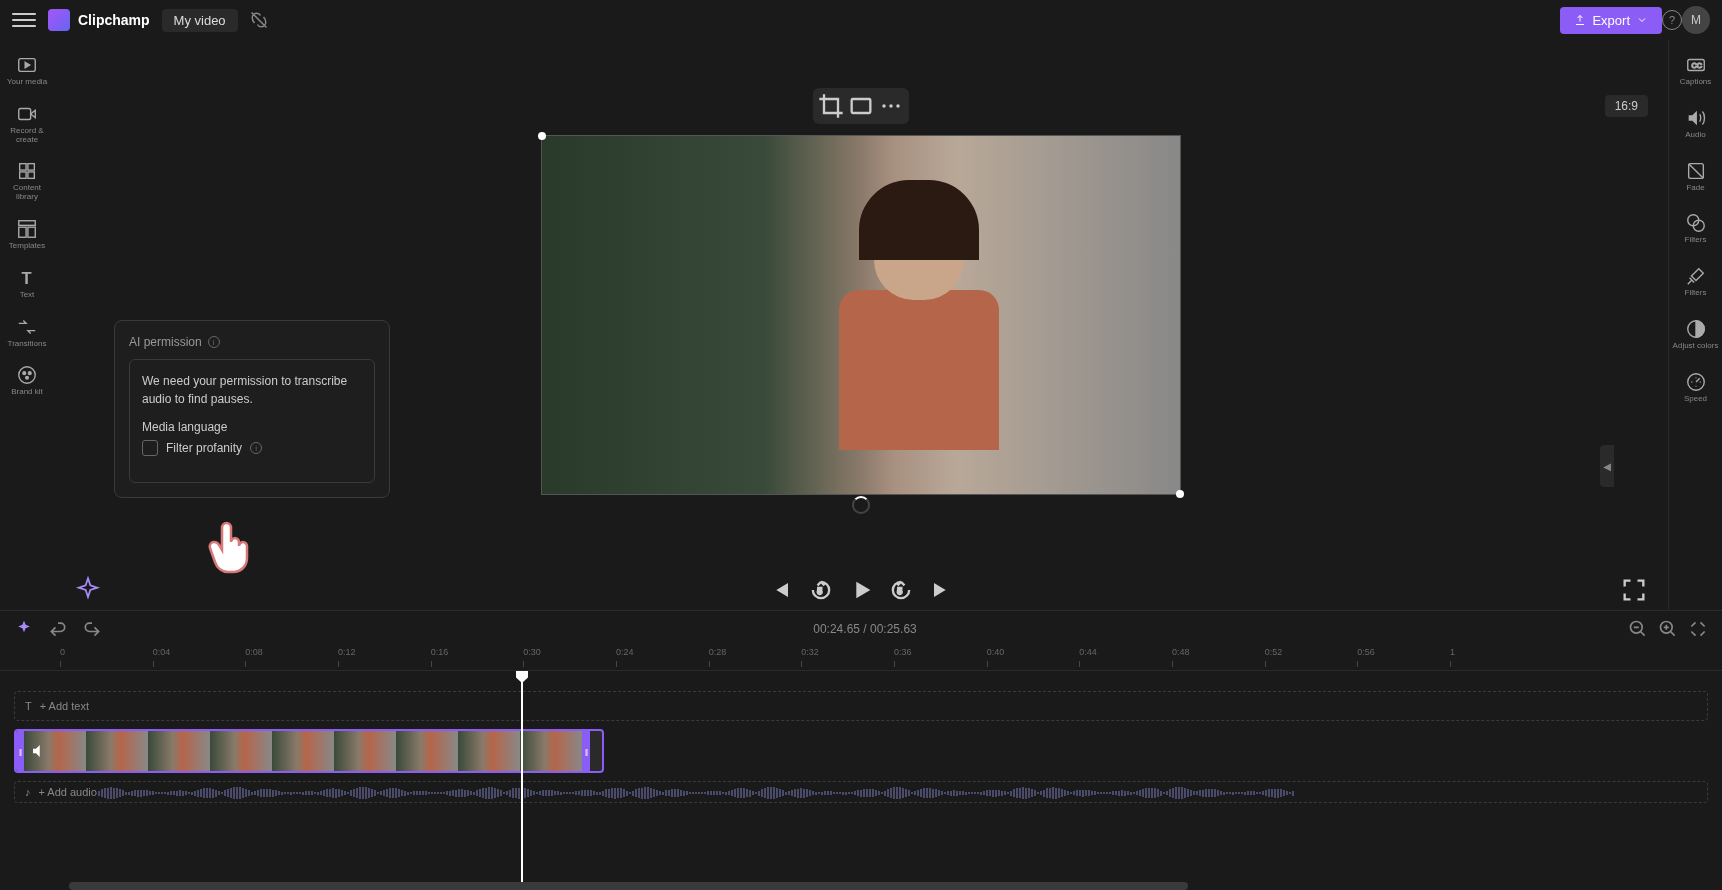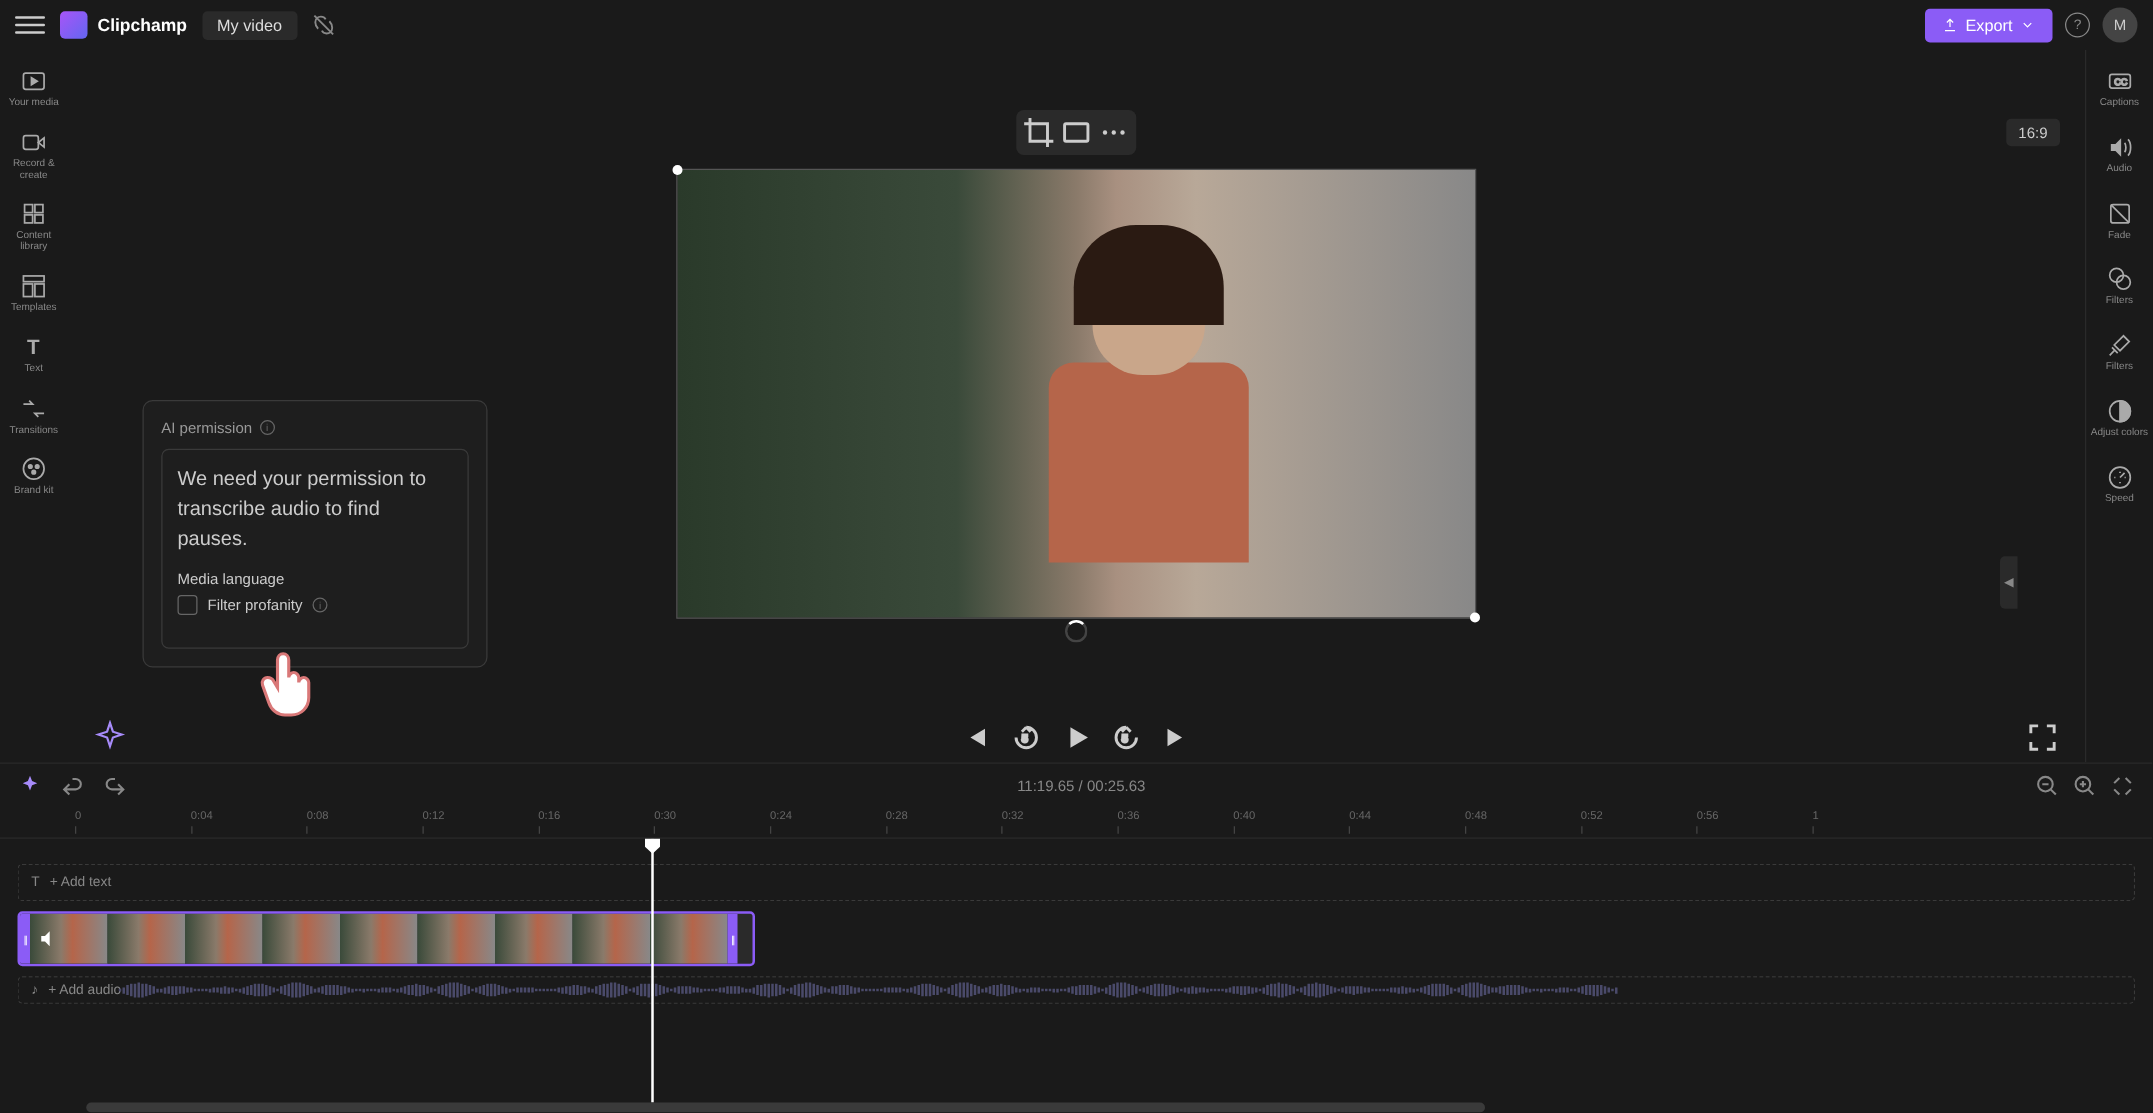--- a/index.html
+++ b/index.html
@@ -7,21 +7,21 @@
 
 
 .topbar { height: 40px; background: #1a1a1a; display: flex; align-items: center; padding: 0 12px; gap: 12px; }
 .hamburger { width: 24px; height: 24px; display: flex; flex-direction: column; justify-content: center; gap: 4px; cursor: pointer; }
 .hamburger span { height: 2px; background: #ccc; border-radius: 1px; }
 .logo-wrap { display: flex; align-items: center; gap: 8px; }
 .logo-sq { width: 22px; height: 22px; background: linear-gradient(135deg, #a855f7, #6366f1); border-radius: 4px; }
 .logo-text { font-weight: 600; font-size: 14px; }
 .project-name { background: #2a2a2a; padding: 4px 12px; border-radius: 4px; font-size: 13px; color: #ddd; }
 .sync-icon { width: 18px; height: 18px; color: #888; }
-.topbar-right { margin-left: auto; display: flex; align-items: center; gap: 10px; }
+.topbar-right { margin-left: auto; display: flex; align-items: center; }
 .export-btn { background: #8b5cf6; padding: 6px 14px; border-radius: 4px; display: flex; align-items: center; gap: 6px; font-size: 13px; font-weight: 500; cursor: pointer; }
 .help-icon { width: 20px; height: 20px; border: 1.5px solid #888; border-radius: 50%; display: flex; align-items: center; justify-content: center; font-size: 11px; color: #888; }
 .avatar { width: 28px; height: 28px; background: #444; border-radius: 50%; display: flex; align-items: center; justify-content: center; font-size: 12px; color: #ccc; }
 
 
 .main { flex: 1; display: flex; overflow: hidden; }
 
 
 .left-sidebar { width: 54px; background: #1a1a1a; display: flex; flex-direction: column; align-items: center; padding-top: 8px; gap: 4px; }
 .side-item { width: 48px; display: flex; flex-direction: column; align-items: center; gap: 2px; padding: 6px 0; cursor: pointer; border-radius: 4px; }
@@ -55,21 +55,21 @@
 .pb-btn { width: 28px; height: 28px; display: flex; align-items: center; justify-content: center; cursor: pointer; color: #ccc; }
 .pb-left { position: absolute; left: 20px; }
 .pb-right { position: absolute; right: 20px; }
 
 
 .ai-popup { position: absolute; left: 60px; top: 280px; width: 276px; background: #1e1e1e; border: 1px solid #3a3a3a; border-radius: 8px; padding: 14px; z-index: 100; }
 .ai-header { display: flex; align-items: center; gap: 6px; margin-bottom: 10px; }
 .ai-title { font-size: 12px; color: #999; }
 .ai-info { width: 12px; height: 12px; border: 1px solid #666; border-radius: 50%; font-size: 8px; display: flex; align-items: center; justify-content: center; color: #666; }
 .ai-inner { border: 1px solid #3a3a3a; border-radius: 6px; padding: 12px; }
-.ai-msg { font-size: 16px; color: #ccc; line-height: 1.5; margin-bottom: 12px; }
+.ai-msg { font-size: 12px; color: #ccc; line-height: 1.5; margin-bottom: 12px; }
 .ai-label { font-size: 12px; color: #ccc; margin-bottom: 6px; }
 .ai-select { width: 100%; background: #1a1a1a; border: 1px solid #3a3a3a; border-radius: 4px; padding: 8px 10px; color: #ccc; font-size: 12px; display: flex; justify-content: space-between; align-items: center; cursor: pointer; margin-bottom: 12px; }
 .ai-check-row { display: flex; align-items: center; gap: 8px; margin-bottom: 14px; }
 .ai-checkbox { width: 16px; height: 16px; border: 1.5px solid #666; border-radius: 3px; cursor: pointer; }
 .ai-check-label { font-size: 12px; color: #ccc; }
 .cursor-hand { position: absolute; left: 150px; top: 480px; width: 48px; height: 56px; z-index: 101; }
 
 
 .right-sidebar { width: 54px; background: #1a1a1a; display: flex; flex-direction: column; align-items: center; padding-top: 8px; gap: 8px; border-left: 1px solid #2a2a2a; }
 .collapse-tab { position: absolute; right: 54px; top: 405px; width: 14px; height: 42px; background: #2a2a2a; border-radius: 4px 0 0 4px; display: flex; align-items: center; justify-content: center; cursor: pointer; color: #888; font-size: 10px; }
@@ -387,21 +387,21 @@
         <svg viewBox="0 0 24 24" fill="none" stroke="currentColor" stroke-width="2">
           <path d="M9 10l-5 5 5 5M4 15h11a5 5 0 0 0 0-10h-3"></path>
         </svg>
       </div>
     <div class="tl-tool">
         <svg viewBox="0 0 24 24" fill="none" stroke="currentColor" stroke-width="2">
           <path d="M15 10l5 5-5 5M20 15H9a5 5 0 0 1 0-10h3"></path>
         </svg>
       </div>
     <div class="tl-time">
-      <span>11:19.65</span>
+      <span>00:24.65</span>
       <span>/</span>
       <span>00:25.63</span>
     </div>
     <div class="tl-zoom">
       <div class="tl-tool">
           <svg viewBox="0 0 24 24" fill="none" stroke="currentColor" stroke-width="2">
             <circle cx="10" cy="10" r="7"></circle>
             <path d="M7 10h6M20 20l-5-5"></path>
           </svg>
         </div>

